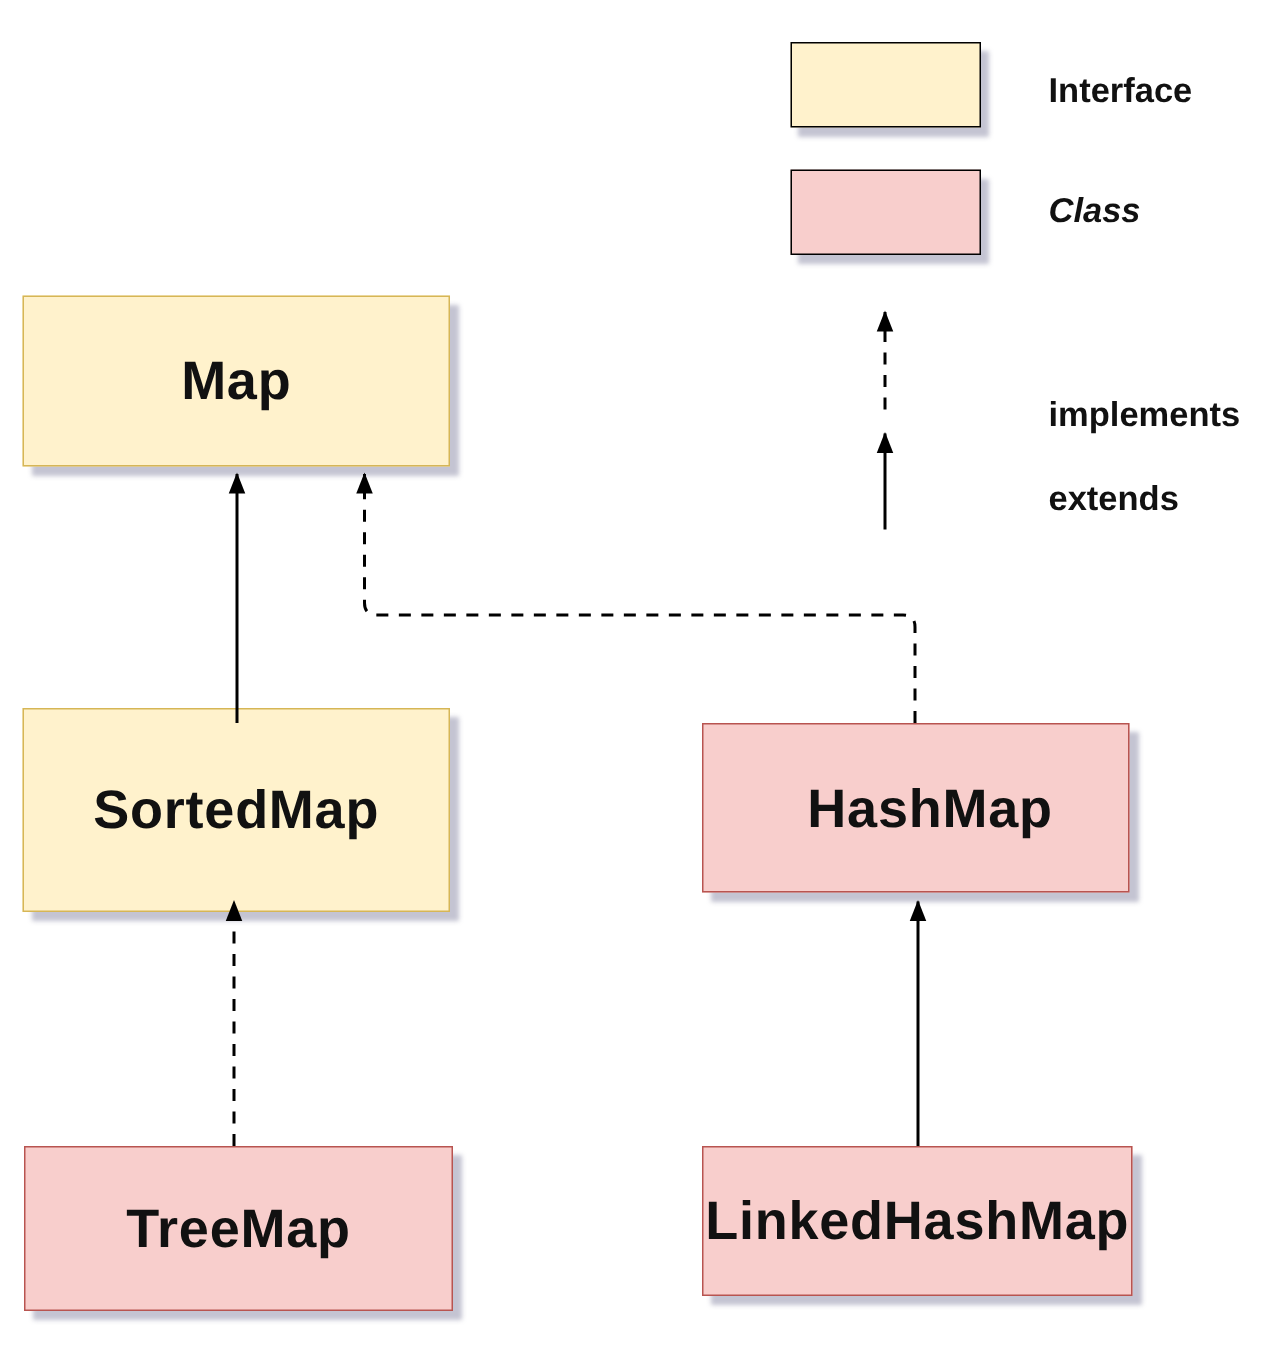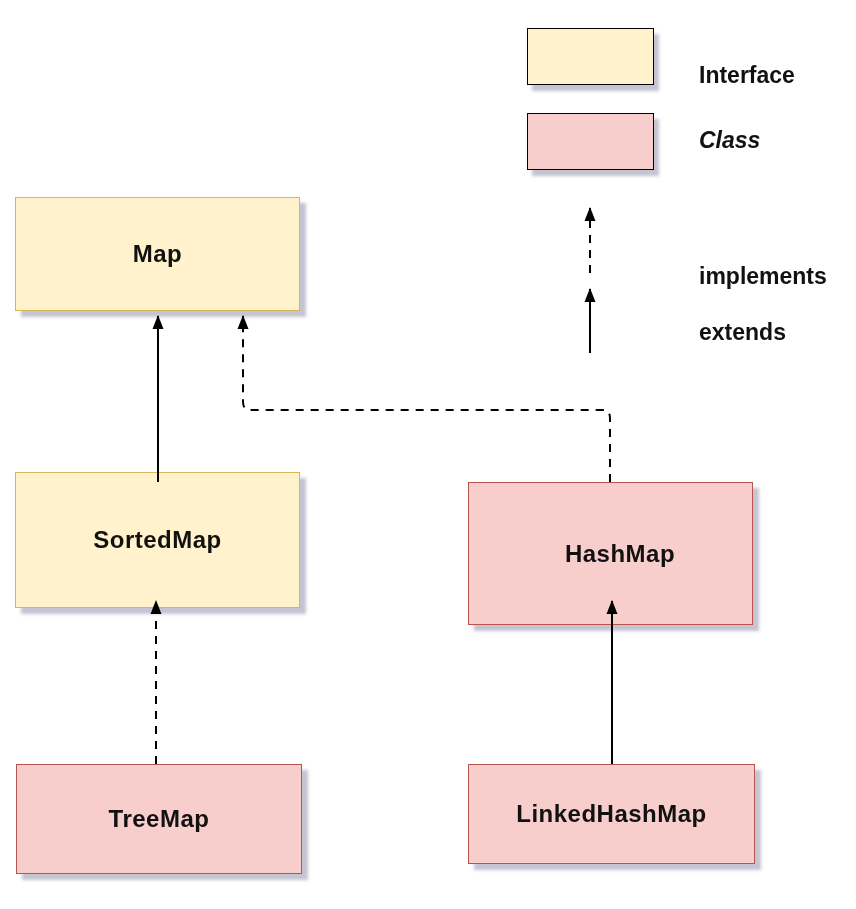--- a/index.html
+++ b/index.html
@@ -17,34 +17,34 @@
     width: 856px; height: 909px;
     pointer-events: none;
     z-index: 3;
   }
   .node {
     position: absolute;
     display: flex;
     align-items: center;
     justify-content: center;
     font-weight: bold;
-    font-size: 24px;
+    font-size: 36px;
     letter-spacing: 0.5px;
     color: #111111;
     border: 1px solid;
     box-shadow: 6px 6px 3px rgba(125, 125, 155, 0.45);
     z-index: 2;
     box-sizing: border-box;
   }
   .node-interface { background: #FFF2CC; border-color: #D6B656; }
   .node-class     { background: #F8CECC; border-color: #B85450; }
 
   #node-map           { left: 15px;  top: 197px; width: 285px; height: 114px; }
   #node-sortedmap     { left: 15px;  top: 472px; width: 285px; height: 136px; text-align: right; }
-  #node-hashmap       { left: 468px; top: 482px; width: 285px; height: 143px; padding-left: 19px; }
+  #node-hashmap       { left: 468px; top: 482px; width: 285px; height: 113px; padding-left: 19px; }
   #node-treemap       { left: 16px;  top: 764px; width: 286px; height: 110px; }
   #node-linkedhashmap { left: 468px; top: 764px; width: 287px; height: 100px; }
 
   .swatch {
     position: absolute;
     border: 1px solid;
     box-shadow: 5px 6px 3px rgba(125, 125, 155, 0.45);
     z-index: 2;
     box-sizing: border-box;
   }
@@ -54,21 +54,21 @@
   .legend-label {
     position: absolute;
     left: 699px;
     font-weight: bold;
     font-size: 23px;
     line-height: 27px;
     color: #111111;
     z-index: 2;
     white-space: nowrap;
   }
-  #legend-label-interface  { top: 47px; margin-top: 15px; }
+  #legend-label-interface  { top: 47px; }
   #legend-label-class      { top: 127px; font-style: italic; }
   #legend-label-implements { top: 219px; margin-top: 44px; }
   #legend-label-extends    { top: 319px; }
 
   .edge-solid  { stroke: #000000; stroke-width: 2; fill: none; }
   .edge-dashed { stroke: #000000; stroke-width: 2; fill: none; stroke-dasharray: 8 7; }
 </style>
 </head>
 <body>
 

